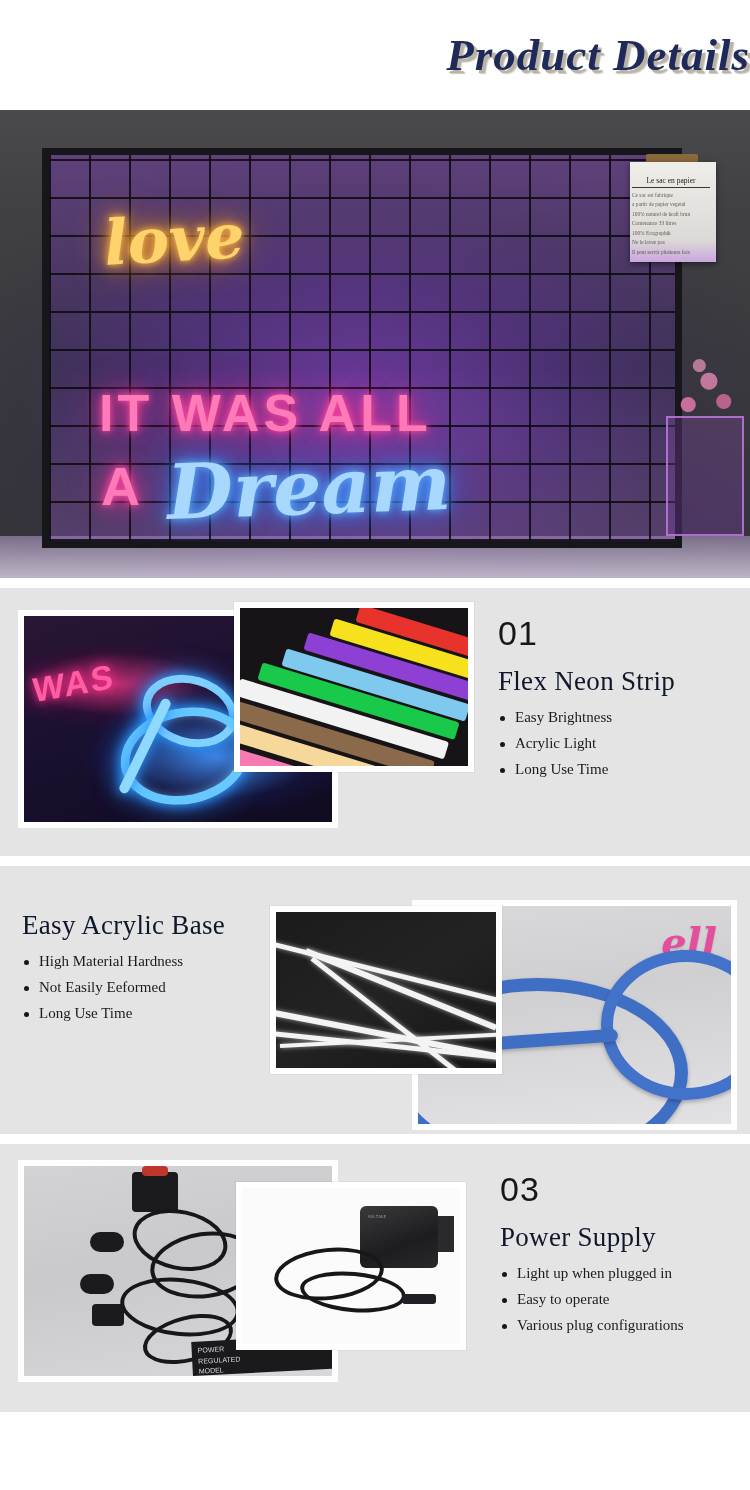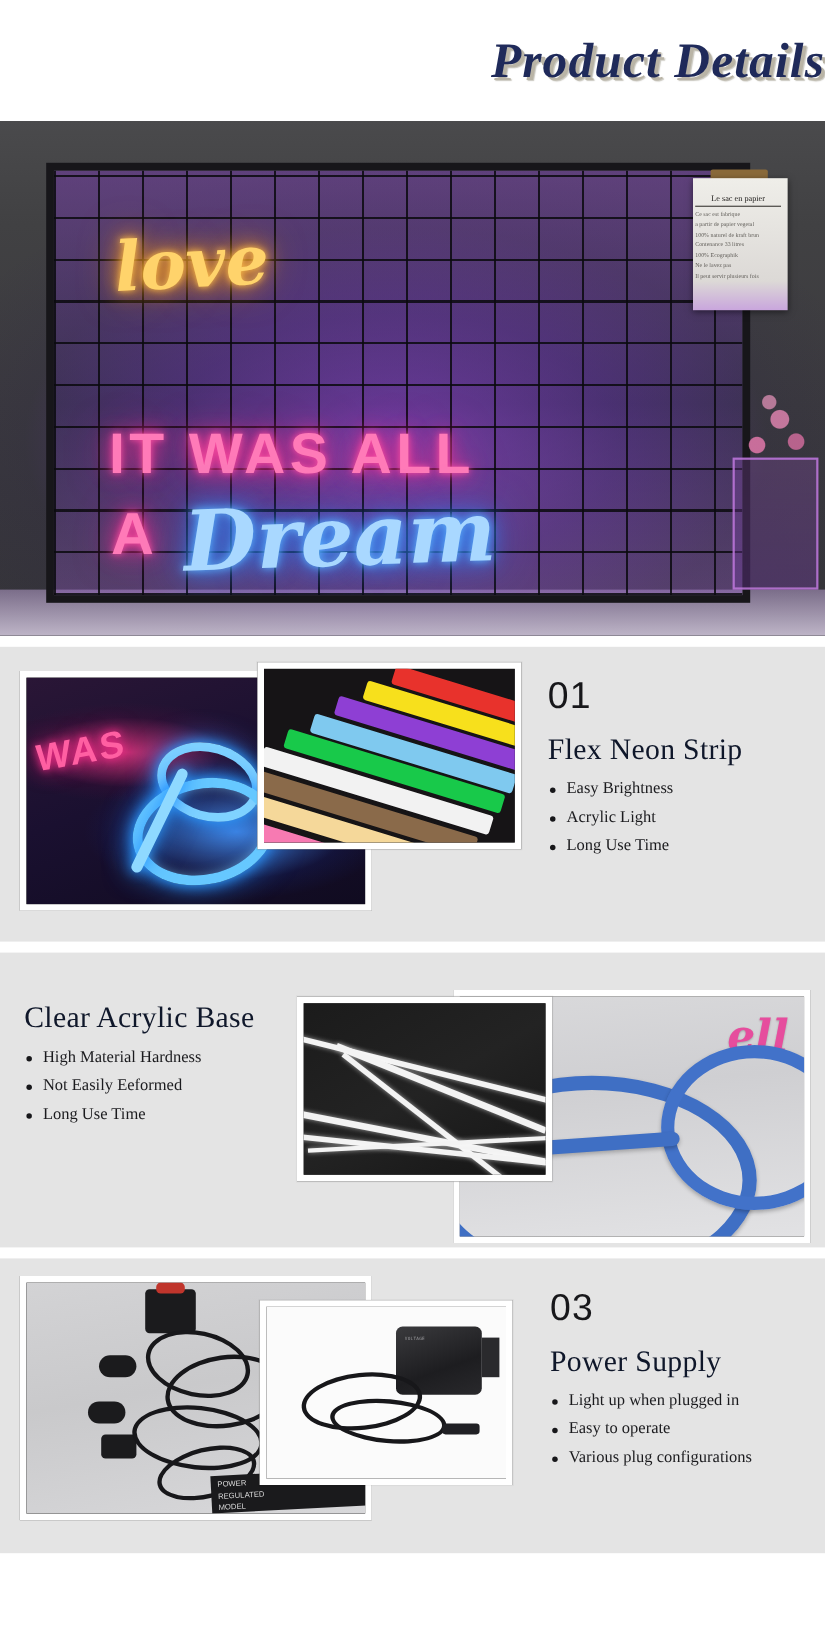--- a/index.html
+++ b/index.html
@@ -86,21 +86,21 @@
   .neon-dream {
     position: absolute; left: 118px; top: 288px;
     font-family: "DejaVu Serif", serif;
     font-style: italic; font-weight: bold; font-size: 76px;
     color: #a9d8ff;
     text-shadow: 0 0 8px #5fb4ff, 0 0 20px #2e8dff, 0 0 42px rgba(40,120,255,.8);
     transform: rotate(-2deg);
   }
   .paper-tag {
     position: absolute; right: 34px; top: 52px;
-    width: 86px; height: 120px;
+    width: 86px; height: 100px;
     background: linear-gradient(180deg,#efeee9,#dcd9d6 78%, #c9a6dd);
     box-shadow: 0 2px 6px rgba(0,0,0,.5);
     padding: 14px 6px 0 2px;
     overflow: hidden;
   }
   .paper-tag .tag-head {
     font-size: 7.5px; color:#22201e; text-align:center;
     border-bottom: 1px solid #3a3733; padding-bottom: 2px; margin-bottom: 3px;
   }
   .paper-tag .tag-line {
@@ -375,21 +375,21 @@
     <div class="s2-inset-bg"></div>
     <div class="acrylic-edge" style="left:-10px; top:28px;  width:250px; height:5px; transform:rotate(14deg);"></div>
     <div class="acrylic-edge" style="left:30px;  top:36px;  width:205px; height:6px; transform:rotate(22deg);"></div>
     <div class="acrylic-edge" style="left:36px;  top:44px;  width:200px; height:5px; transform:rotate(38deg);"></div>
     <div class="acrylic-edge" style="left:-12px; top:96px;  width:240px; height:6px; transform:rotate(11deg);"></div>
     <div class="acrylic-edge" style="left:-14px; top:118px; width:252px; height:5px; transform:rotate(6deg);"></div>
     <div class="acrylic-edge" style="left:4px;   top:132px; width:230px; height:4px; transform:rotate(-3deg);"></div>
   </div>
 
   <div class="txt s2-txt">
-    <div class="feat-title">Clear Acrylic Base</div>
+    <div class="feat-title">Easy Acrylic Base</div>
     <ul class="feat-list">
       <li>High Material Hardness</li>
       <li>Not Easily Eeformed</li>
       <li>Long Use Time</li>
     </ul>
   </div>
 </div>
 
 <div class="gap"></div>
 

